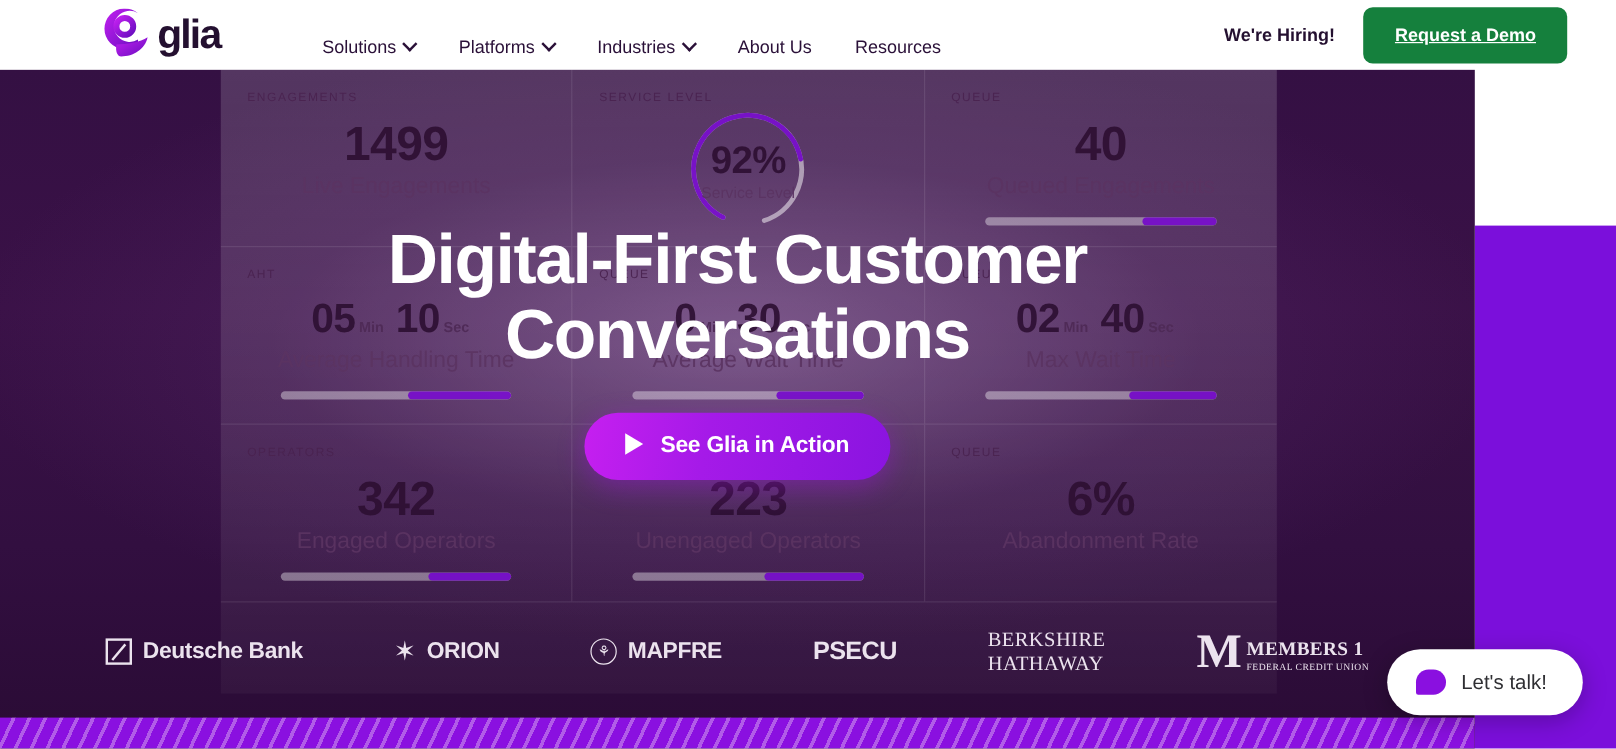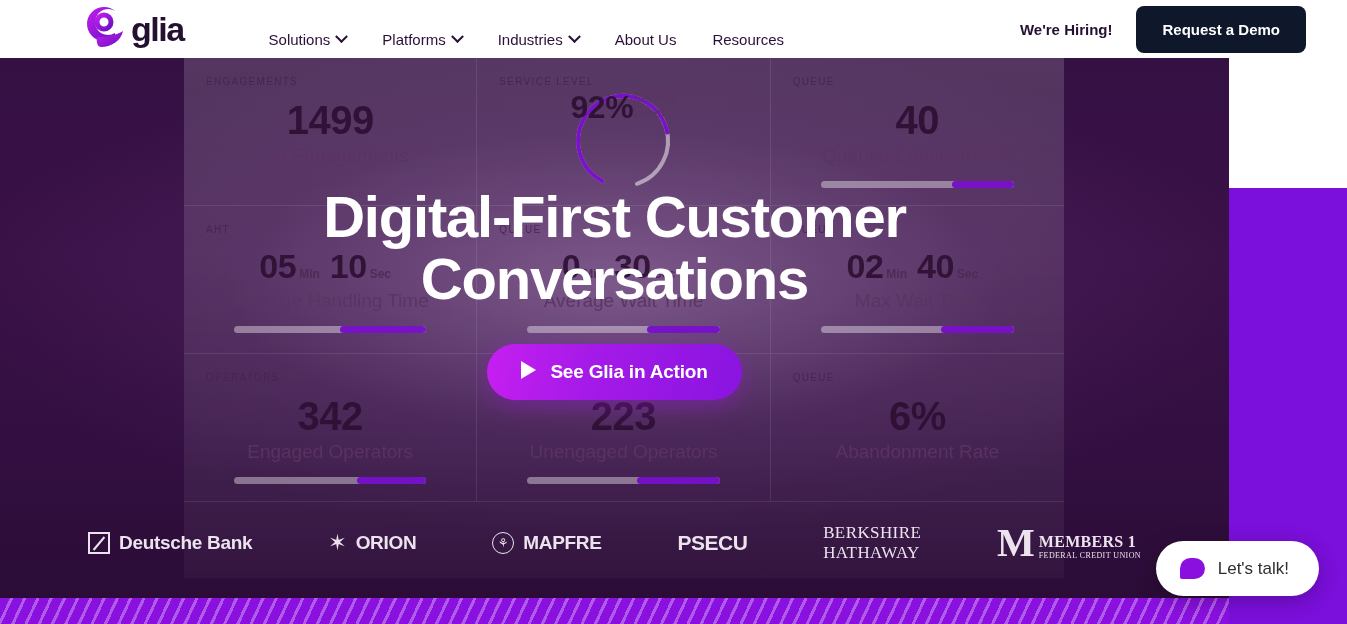--- a/index.html
+++ b/index.html
@@ -64,22 +64,22 @@
   .dbar {
     position: relative; height: 7px; border-radius: 4px;
     background: rgba(255,255,255,0.42); margin: 14px 28px 0 28px; overflow: hidden;
   }
   .dbar-fill { position: absolute; top: 0; height: 100%; background: #7a10cf; border-radius: 4px; }
 
   
   .gauge { position: relative; width: 104px; height: 104px; margin: 2px auto 0 auto; }
   .gauge svg { position: absolute; inset: 0; }
   .gauge-txt {
-    position: absolute; inset: 0; display: flex; 
-    align-items: flex-start; justify-content: center;
+    position: absolute; inset: 0; display: flex; flex-direction: column;
+    align-items: center; justify-content: center;
   }
   .gauge-val { font-size: 32px; font-weight: bold; color: #2e1033; letter-spacing: -0.5px; }
   .gauge-cap { font-size: 13px; color: #5b3462; margin-top: 1px; }
 
   
   .hero-copy {
     position: absolute; left: 0; top: 0; width: 1229px; height: 566px;
     display: flex; flex-direction: column; align-items: center;
     justify-content: flex-start; padding-top: 128px;
   }
@@ -110,23 +110,23 @@
   .logo-word { font-size: 34px; font-weight: bold; color: #241030; letter-spacing: -1.5px; }
   nav { display: flex; align-items: center; gap: 36px; margin-left: 85px; margin-top: 20px; }
   .nav-item {
     display: flex; align-items: center; gap: 7px;
     font-size: 15px; color: #2a1038; cursor: pointer; white-space: nowrap;
   }
   .chev { width: 9px; height: 9px; border-right: 2px solid #2a1038; border-bottom: 2px solid #2a1038; transform: rotate(45deg) translate(-2px,-2px); }
   .header-right { margin-left: auto; display: flex; align-items: center; gap: 24px; padding-right: 41px; }
   .hiring { font-size: 15px; font-weight: bold; color: #241030; cursor: pointer; white-space: nowrap; }
   .demo-btn {
-    background: #0f172a; color: #fff; border: none; border-radius: 8px;
+    background: #15803d; color: #fff; border: none; border-radius: 8px;
     padding: 15px 26px; font-size: 15px; font-weight: bold; cursor: pointer;
-    font-family: "Liberation Sans", sans-serif; white-space: nowrap;
+    font-family: "Liberation Sans", sans-serif; white-space: nowrap; text-decoration: underline;
   }
 
   
   .logos {
     position: absolute; left: 0; bottom: 46px; width: 1229px; height: 70px;
     display: flex; align-items: center; justify-content: space-between;
     padding: 0 88px; z-index: 12;
   }
   .client-logo { display: flex; align-items: center; gap: 9px; color: #f2eaf4; opacity: 0.97; }
   .db-mark { width: 22px; height: 22px; border: 2px solid #f2eaf4; display: flex; align-items: center; justify-content: center; }

